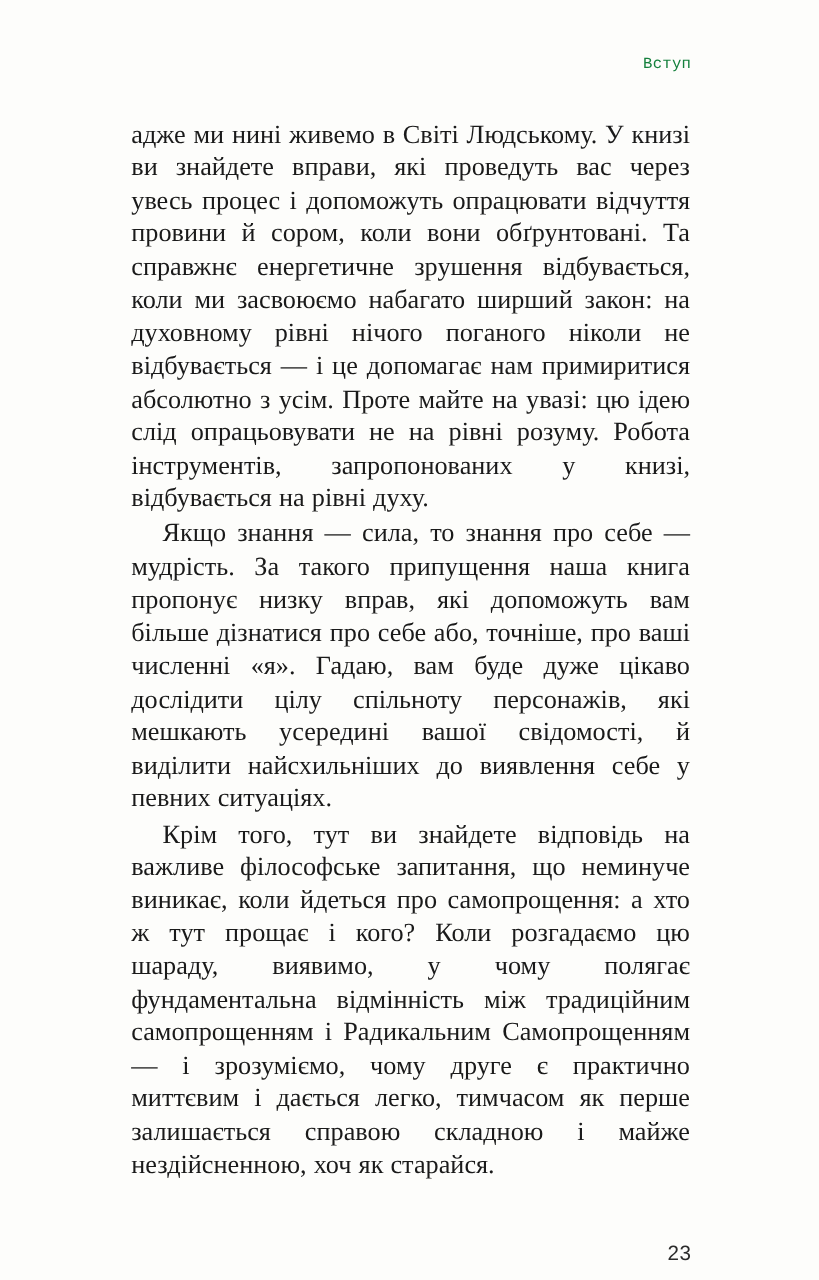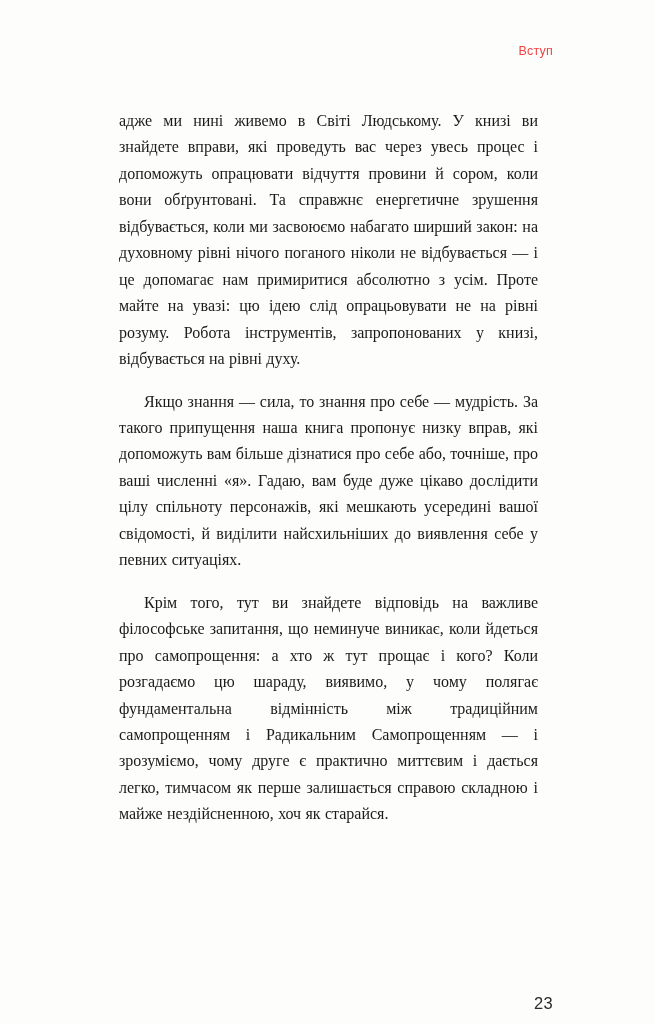--- a/index.html
+++ b/index.html
@@ -16,34 +16,34 @@
     overflow: hidden;
   }
   .page {
     position: absolute;
     inset: 0;
   }
   .running-header {
     position: absolute;
     top: 44px;
     right: 102px;
-    font-family: Liberation Sans, sans-serif;
+    font-family: Liberation Mono, monospace;
     font-size: 12.5px;
-    color: #ef4444;
+    color: #15803d;
     letter-spacing: 0.2px;
   }
   .text-block {
     position: absolute;
     top: 92px;
     left: 103px;
     width: 451px;
   }
   .para {
-    margin: 16px;
-    font-size: 16px;
+    margin: 2px;
+    font-size: 21px;
     line-height: 26.45px;
     text-align: justify;
     text-justify: inter-word;
     hyphens: manual;
     -webkit-hyphens: manual;
     word-spacing: 0.02em;
   }
   .para.indent {
     text-indent: 25px;
   }

